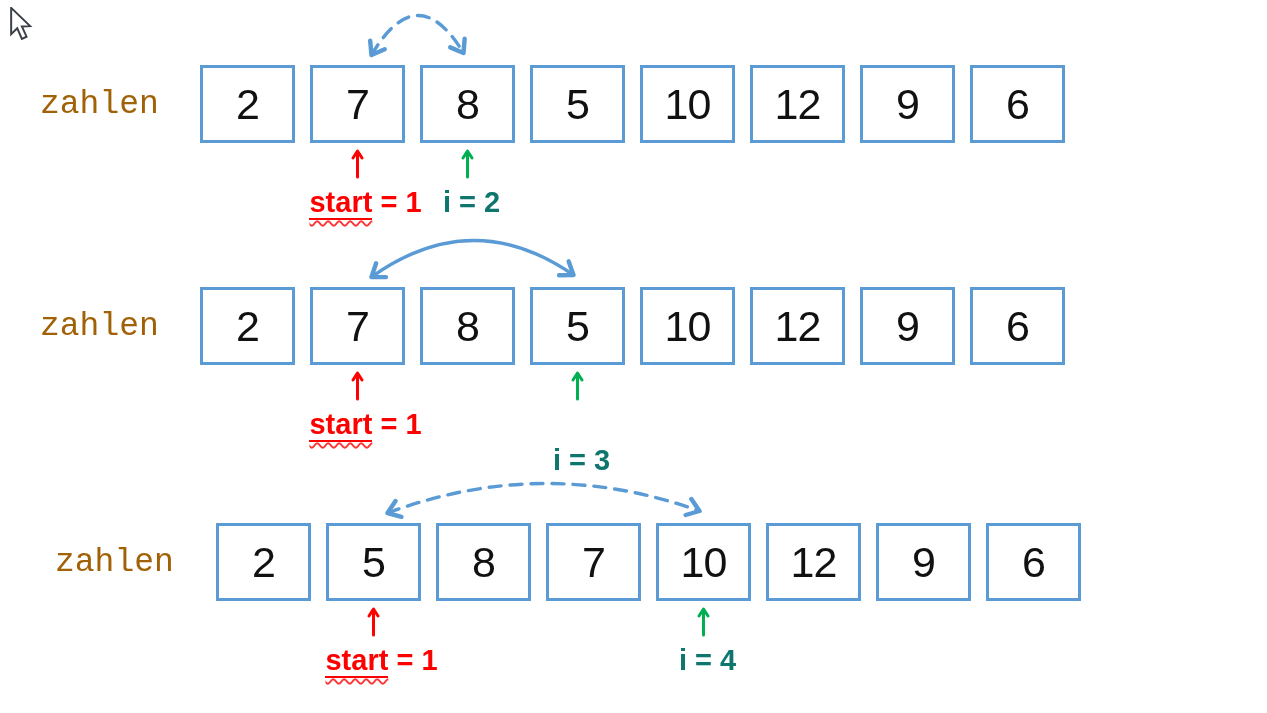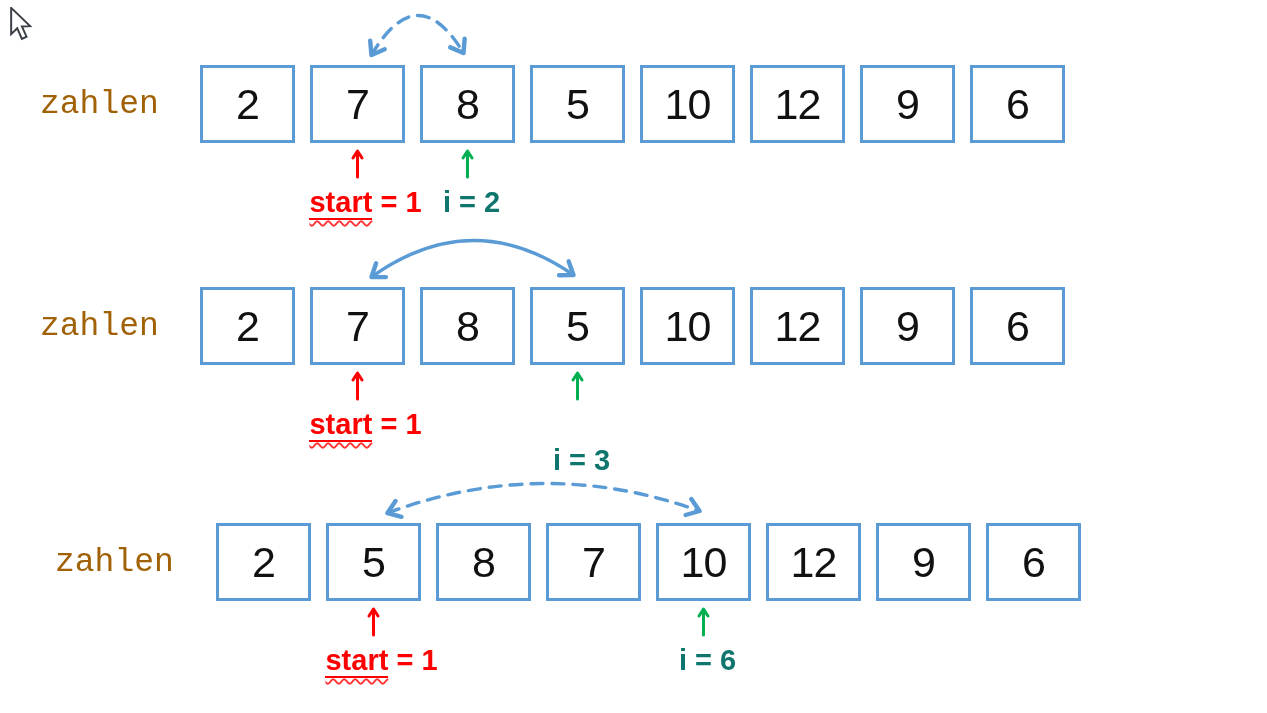--- a/index.html
+++ b/index.html
@@ -127,15 +127,15 @@
         <div class="array-cell" style="left: 436px; top: 523px;">8</div>
         <div class="array-cell" style="left: 546px; top: 523px;">7</div>
         <div class="array-cell" style="left: 656px; top: 523px;">10</div>
         <div class="array-cell" style="left: 766px; top: 523px;">12</div>
         <div class="array-cell" style="left: 876px; top: 523px;">9</div>
         <div class="array-cell" style="left: 986px; top: 523px;">6</div>
       </div>
       <div class="ptr-label start-label" style="left: 261.5px; top: 645px;">
         <span class="start-word-wrap"><span class="start-word">start</span></span><span class="start-rest"> = 1</span>
       </div>
-      <div class="ptr-label i-label" style="left: 587.5px; top: 645px;">i = 6</div>
+      <div class="ptr-label i-label" style="left: 587.5px; top: 645px;">i = 4</div>
     </div>
   </div>
 
 </body></html>

